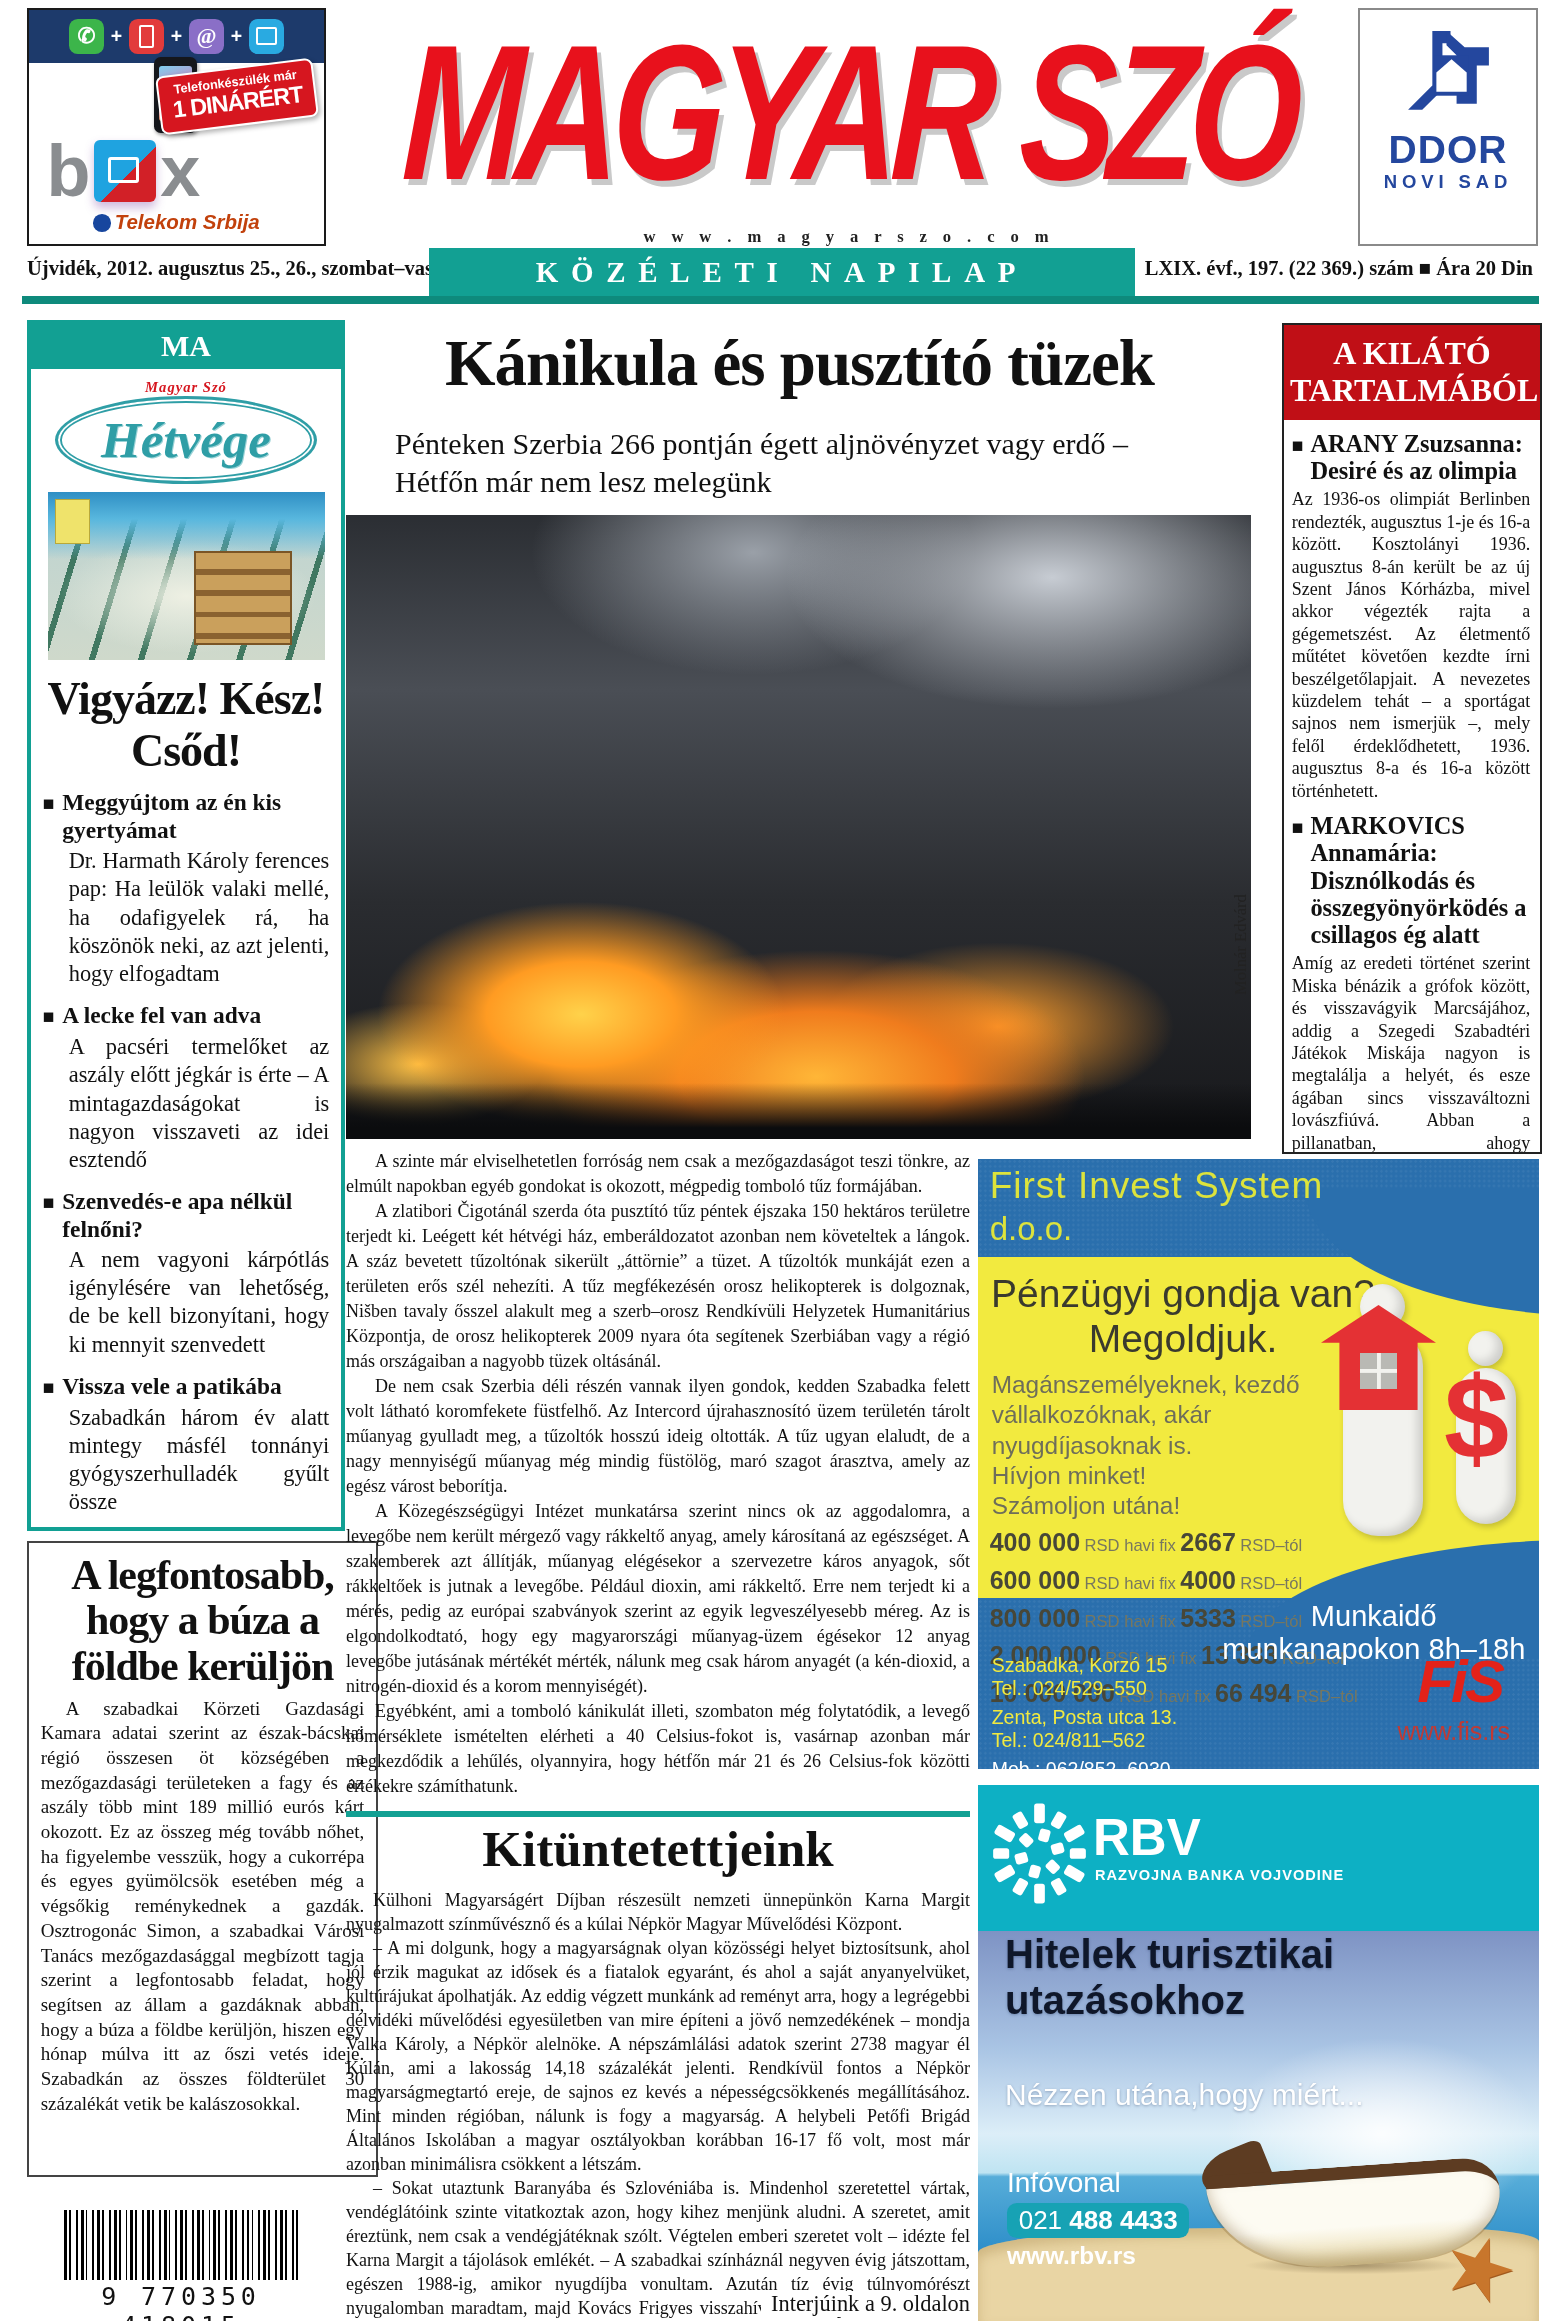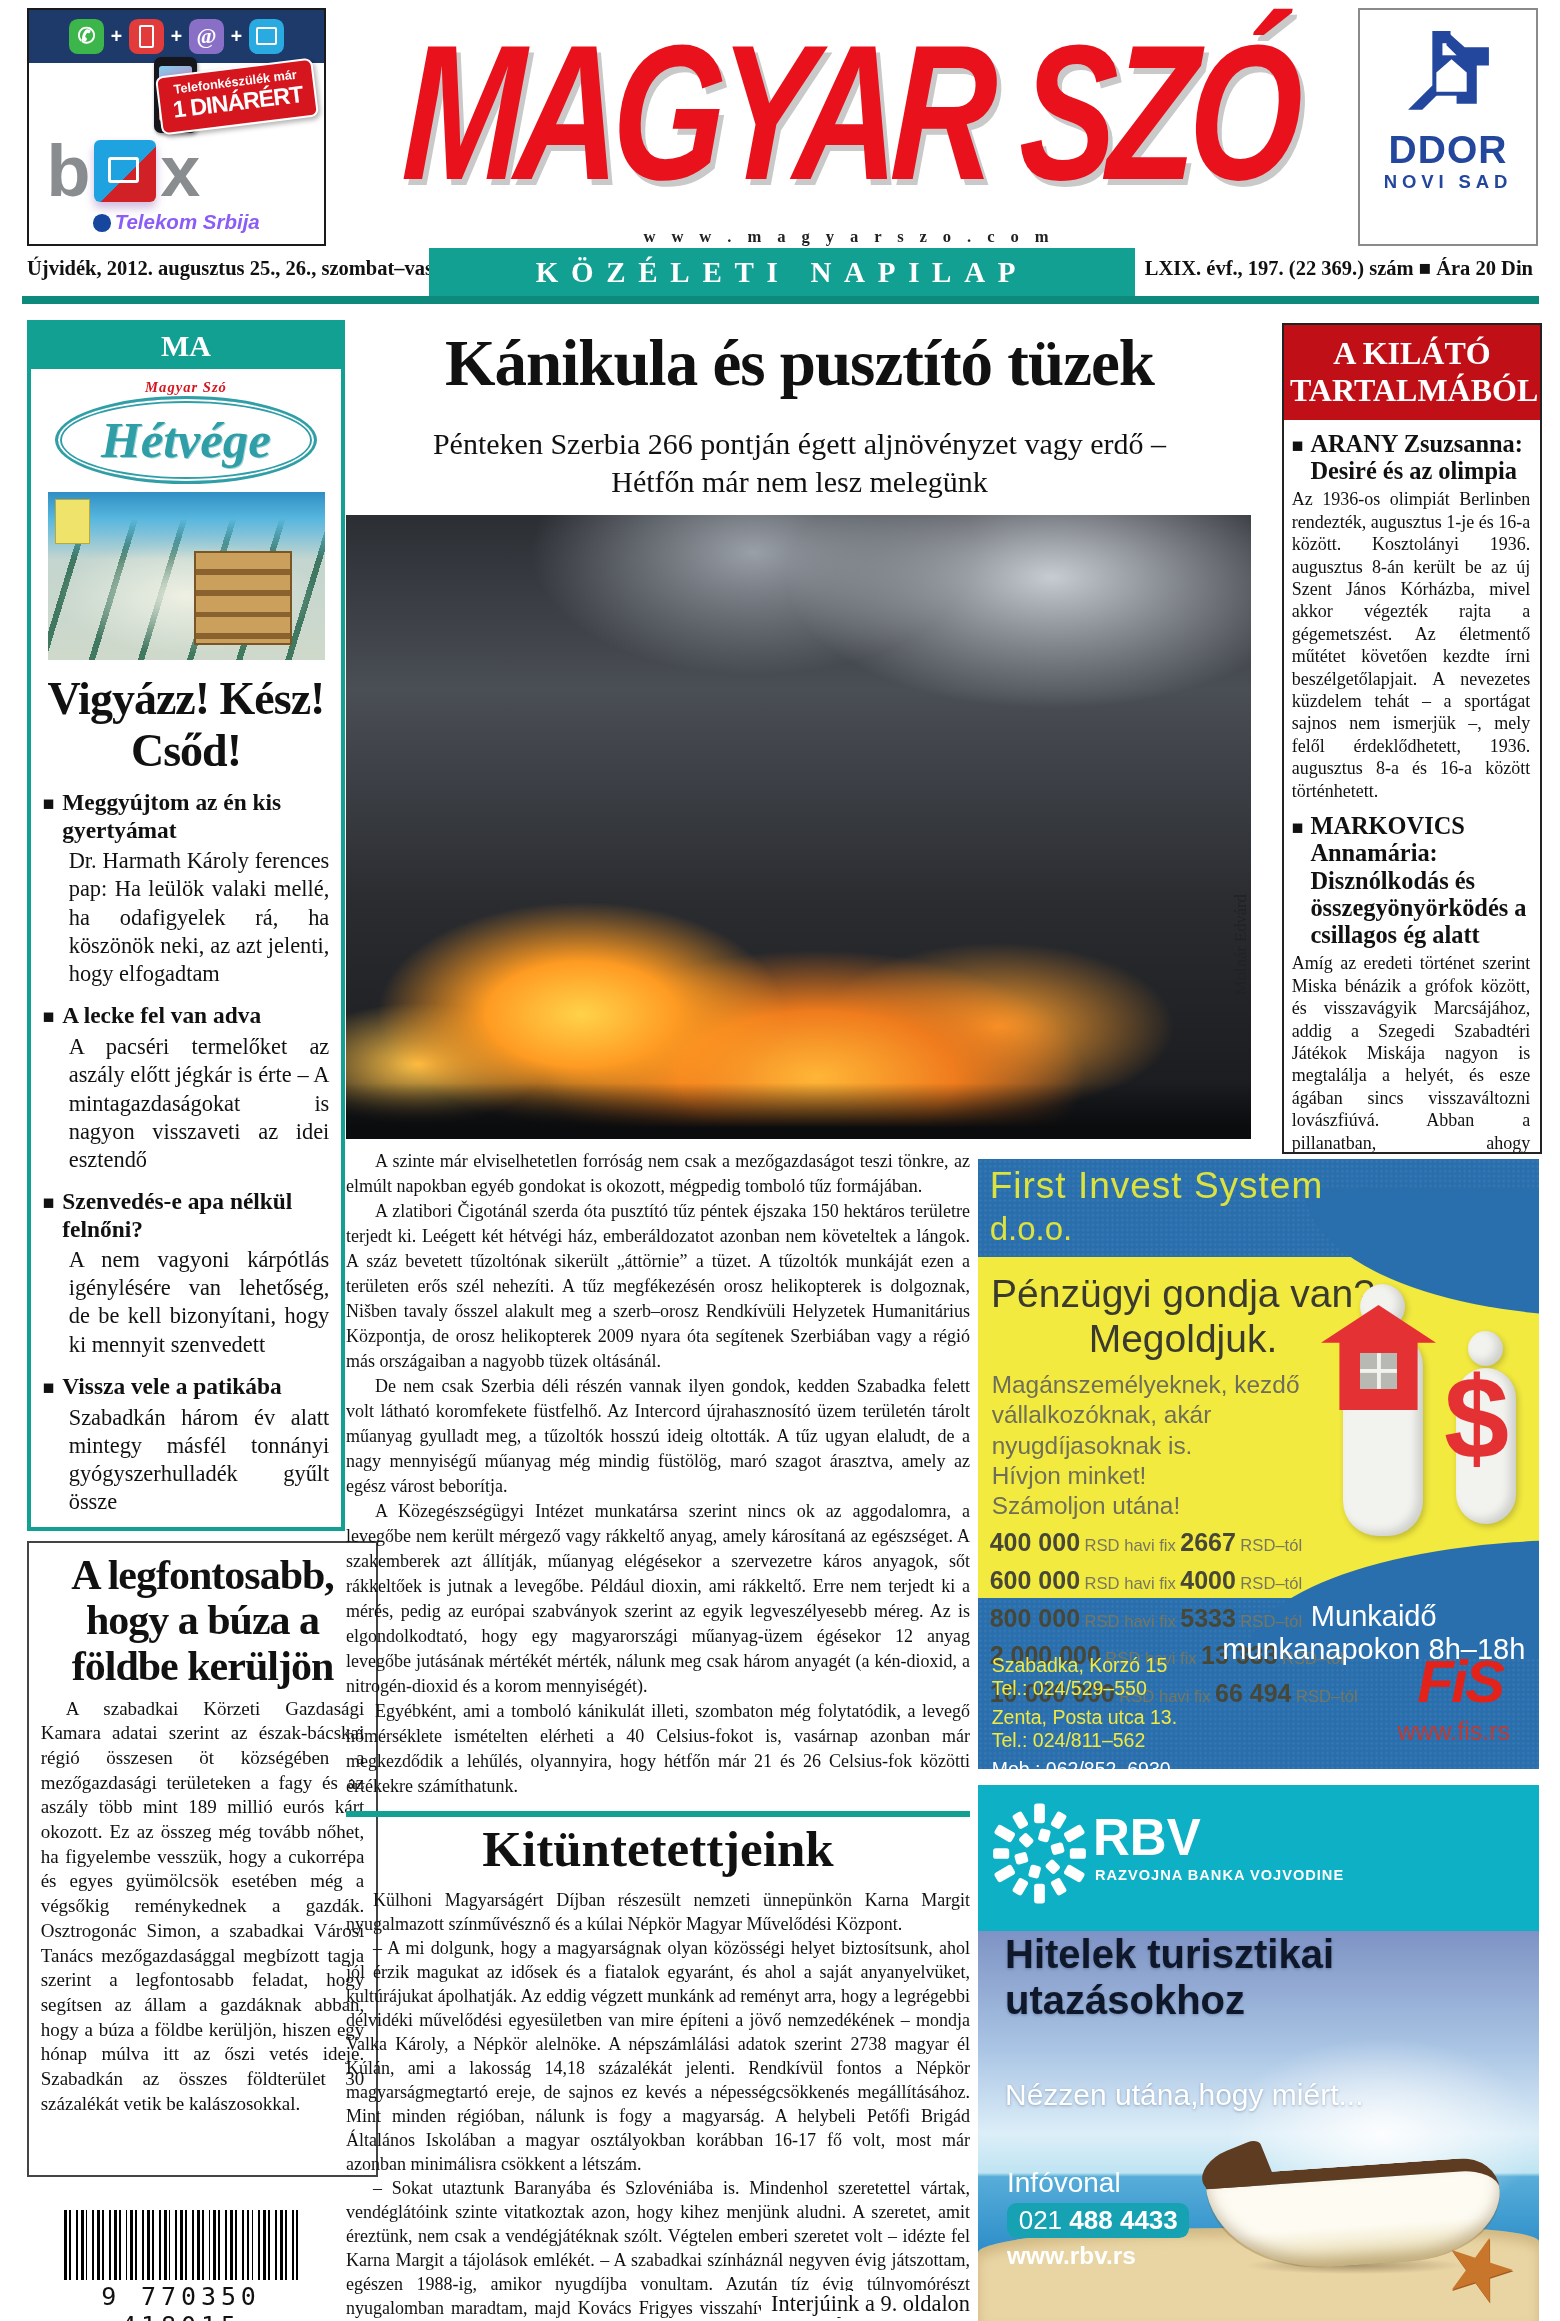--- a/index.html
+++ b/index.html
@@ -15,21 +15,21 @@
   .tk-scr{width:17.6px;height:13.7px;border:2.9px solid #fff;border-radius:2px;}
   .bx{position:absolute;left:17.6px;top:125px;display:flex;align-items:center;gap:3.9px;}
   .bx .gray{font:bold 72px "Liberation Sans",sans-serif;color:#8a8d90;line-height:1;}
   .cube{width:62px;height:62px;background:linear-gradient(135deg,#1fa3e0 0%,#1fa3e0 55%,#d22027 55%);border-radius:5.9px;position:relative;box-shadow:0 5.9px 9.8px rgba(120,60,160,.35);}
   .cube::before{content:"";position:absolute;left:13.7px;top:17.6px;width:25px;height:19.5px;border:3.9px solid #fff;border-radius:2.9px;}
   .tk-phone{position:absolute;left:125px;top:47px;width:43px;height:76px;background:#15171c;border-radius:6.8px;box-shadow:1px 2px 3.9px rgba(0,0,0,.4);}
   .tk-phone::before{content:"";position:absolute;left:4.9px;top:8.8px;right:4.9px;bottom:11.7px;background:linear-gradient(160deg,#7fd0f0,#e06fae 55%,#f3c04a);border-radius:2.9px;}
   .sticker{position:absolute;right:7.8px;top:57px;width:154px;height:55px;background:#d6161f;border:2.9px solid #fff;border-radius:7.8px;transform:rotate(-7deg);color:#fff;text-align:center;box-shadow:2px 2.9px 4.9px rgba(0,0,0,.3);}
   .sticker .s1{font:bold 12.7px "Liberation Sans",sans-serif;margin-top:5.9px;}
   .sticker .s2{font:bold 23.4px "Liberation Sans",sans-serif;letter-spacing:-1px;}
-  .tk-brand{position:absolute;left:0;right:0;bottom:9.8px;text-align:center;color:#8b5cf6;font:bold italic 20.5px "Liberation Sans",sans-serif;}
+  .tk-brand{position:absolute;left:0;right:0;bottom:9.8px;text-align:center;color:#c2410c;font:bold italic 20.5px "Liberation Sans",sans-serif;}
   .tk-brand .dot{display:inline-block;width:17.6px;height:17.6px;border-radius:50%;background:#17469e;position:relative;top:2.9px;margin-right:3.9px;}
 
   #masthead{left:449px;top:-5.9px;width:800px;height:234px;display:flex;align-items:center;justify-content:center;}
   #masthead .mtxt{font:bold italic 119px "Liberation Sans",sans-serif;letter-spacing:-6.8px;color:#e8111c;white-space:nowrap;transform:scale(1.22,1.62) skewX(-3deg);text-shadow:3.9px 3.9px 0 #c9c9c9;}
   #website{left:449px;top:227px;width:800px;text-align:center;font:bold 16.6px "Liberation Serif",serif;letter-spacing:5.9px;color:#222;}
 
   #ddor-ad{left:1358px;top:7.8px;width:176px;height:234px;border:2px solid #8a8a8a;background:#fff;text-align:center;}
   #ddor-ad svg{margin-top:15.6px;}
   .ddor-name{font:bold 39px "Liberation Sans",sans-serif;color:#24479e;letter-spacing:1px;line-height:1;}
   .ddor-city{font:bold 18.5px "Liberation Sans",sans-serif;color:#24479e;letter-spacing:4.9px;margin-top:2px;}
@@ -67,21 +67,21 @@
   #wheat-body{margin:0 11.7px;font:19px/1.3 "Liberation Serif",serif;text-align:justify;text-indent:25px;}
 
   #barcode{left:64px;top:2210px;width:234px;height:101px;text-align:center;}
   #barcode .bars{height:70px;background:
      repeating-linear-gradient(90deg,#000 0 2.9px,#fff 2.9px 4.9px,#000 4.9px 6.8px,#fff 6.8px 11.7px,#000 11.7px 13.7px,#fff 13.7px 16.6px),
      repeating-linear-gradient(90deg,rgba(0,0,0,.9) 0 2px,rgba(255,255,255,0) 2px 8.8px);}
   #barcode .digits{font:25px "DejaVu Sans Mono",monospace;letter-spacing:4.9px;margin-top:2px;}
 
   
   #main-headline{left:346px;top:326px;width:907px;text-align:center;font:bold 65px "Liberation Serif",serif;letter-spacing:-1px;}
-  #main-subtitle{left:395px;top:425px;width:809px;text-align:center;font:30px/1.25 "Liberation Serif",serif;}
+  #main-subtitle{left:395px;top:425px;width:809px;text-align:left;font:30px/1.25 "Liberation Serif",serif;}
   #fire-photo{left:346px;top:515px;width:905px;height:624px;background:
       radial-gradient(42% 30% at 78% 10%,#c7ccd3 0%,rgba(199,204,211,0) 70%),
       radial-gradient(35% 28% at 45% 6%,#9aa0a8 0%,rgba(154,160,168,0) 70%),
       radial-gradient(30% 24% at 26% 80%,#ffd24a 0%,#ff9b22 35%,rgba(216,92,26,0) 75%),
       radial-gradient(38% 26% at 52% 90%,#ffb637 0%,#f07c1d 40%,rgba(200,70,20,0) 78%),
       radial-gradient(26% 18% at 72% 82%,#ff9e2c 0%,rgba(214,75,18,0) 75%),
       radial-gradient(20% 14% at 8% 88%,#ffc145 0%,rgba(214,75,18,0) 70%),
       linear-gradient(180deg,#2b2e33 0%,#4a4e55 28%,#2a2c30 62%,#17181b 100%);}
   #fire-photo::after{content:"";position:absolute;left:0;right:0;bottom:0;height:9%;background:linear-gradient(rgba(12,13,15,0),#0b0c0e 80%);}
   #photo-credit{left:1231px;top:995px;width:146px;transform:rotate(-90deg);transform-origin:left top;font:16.6px "Liberation Serif",serif;color:#222;text-align:left;}

